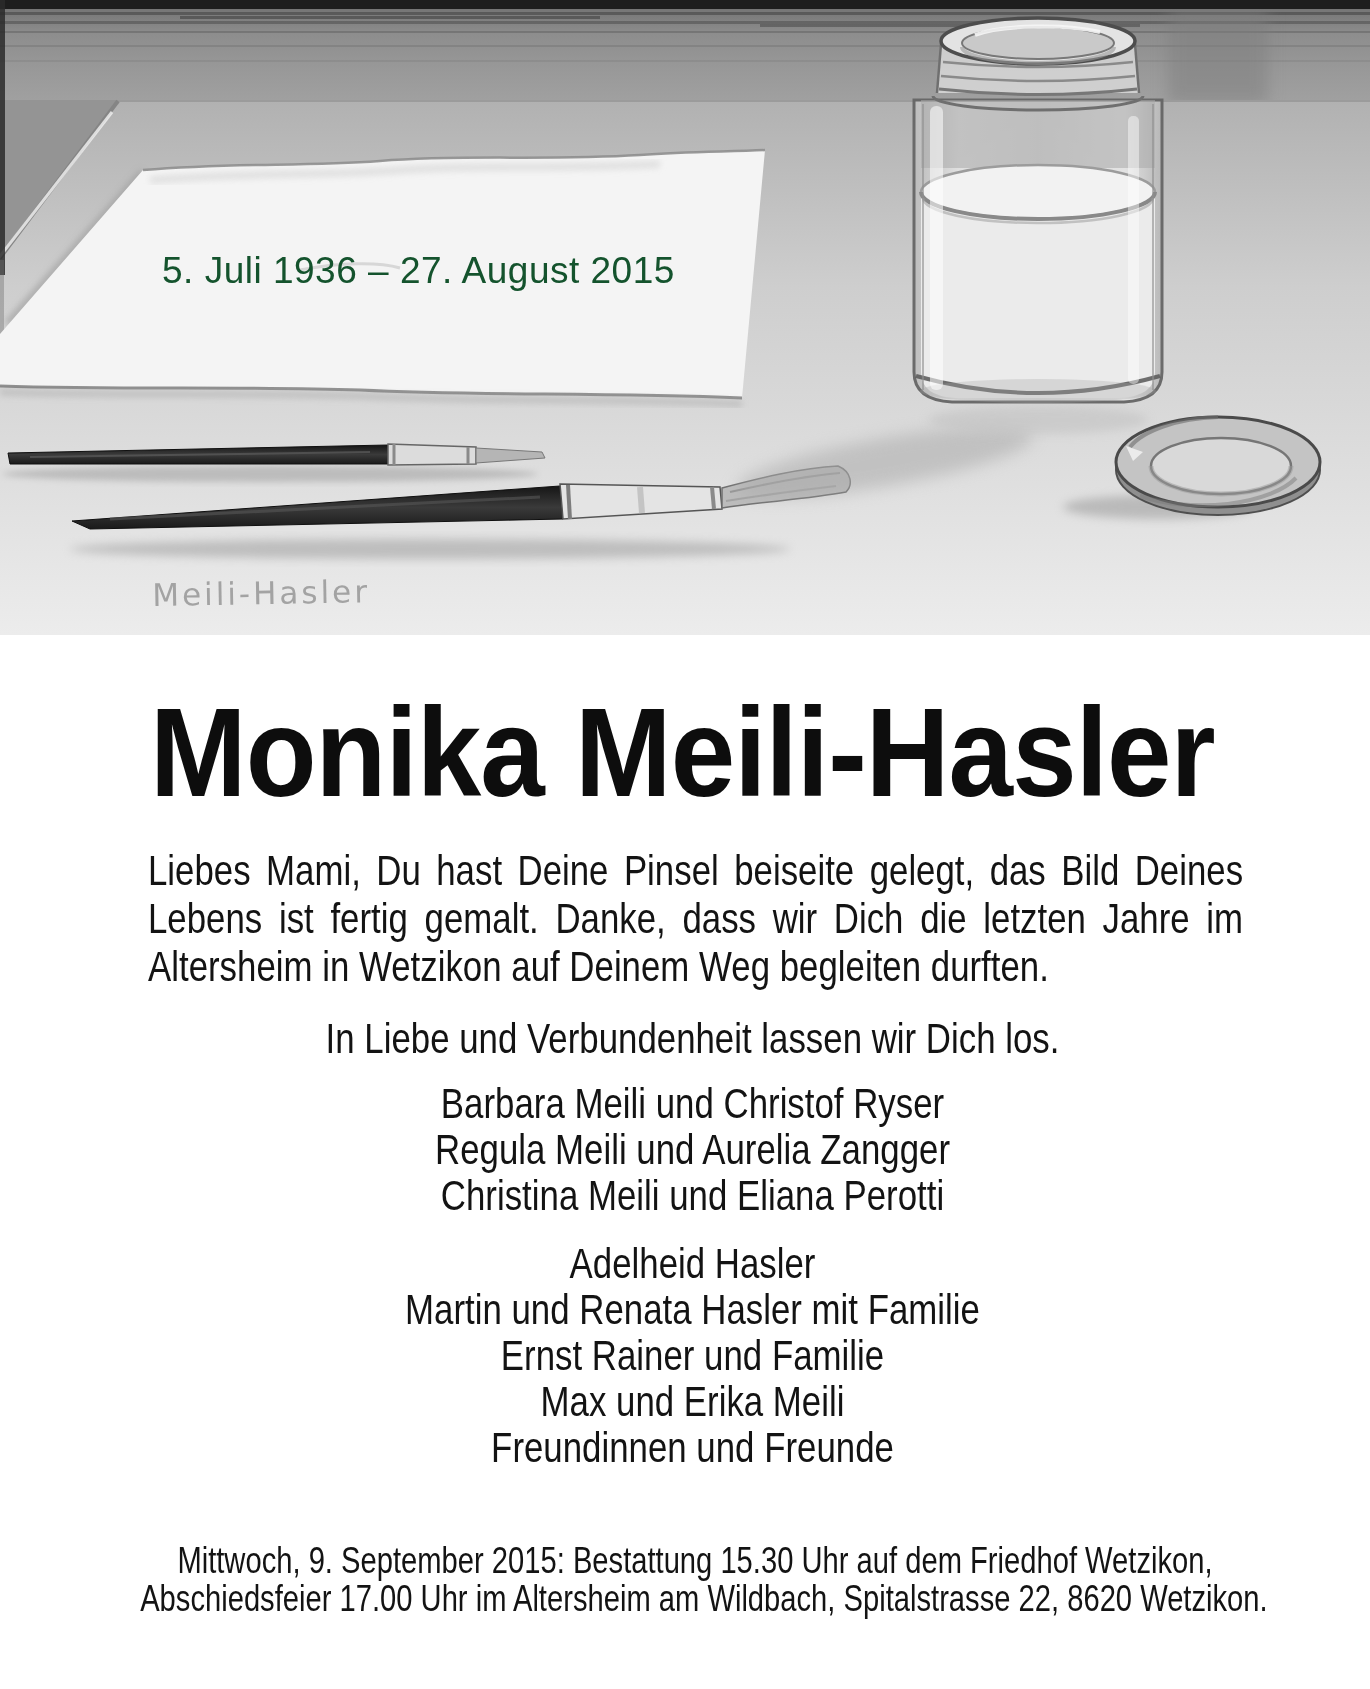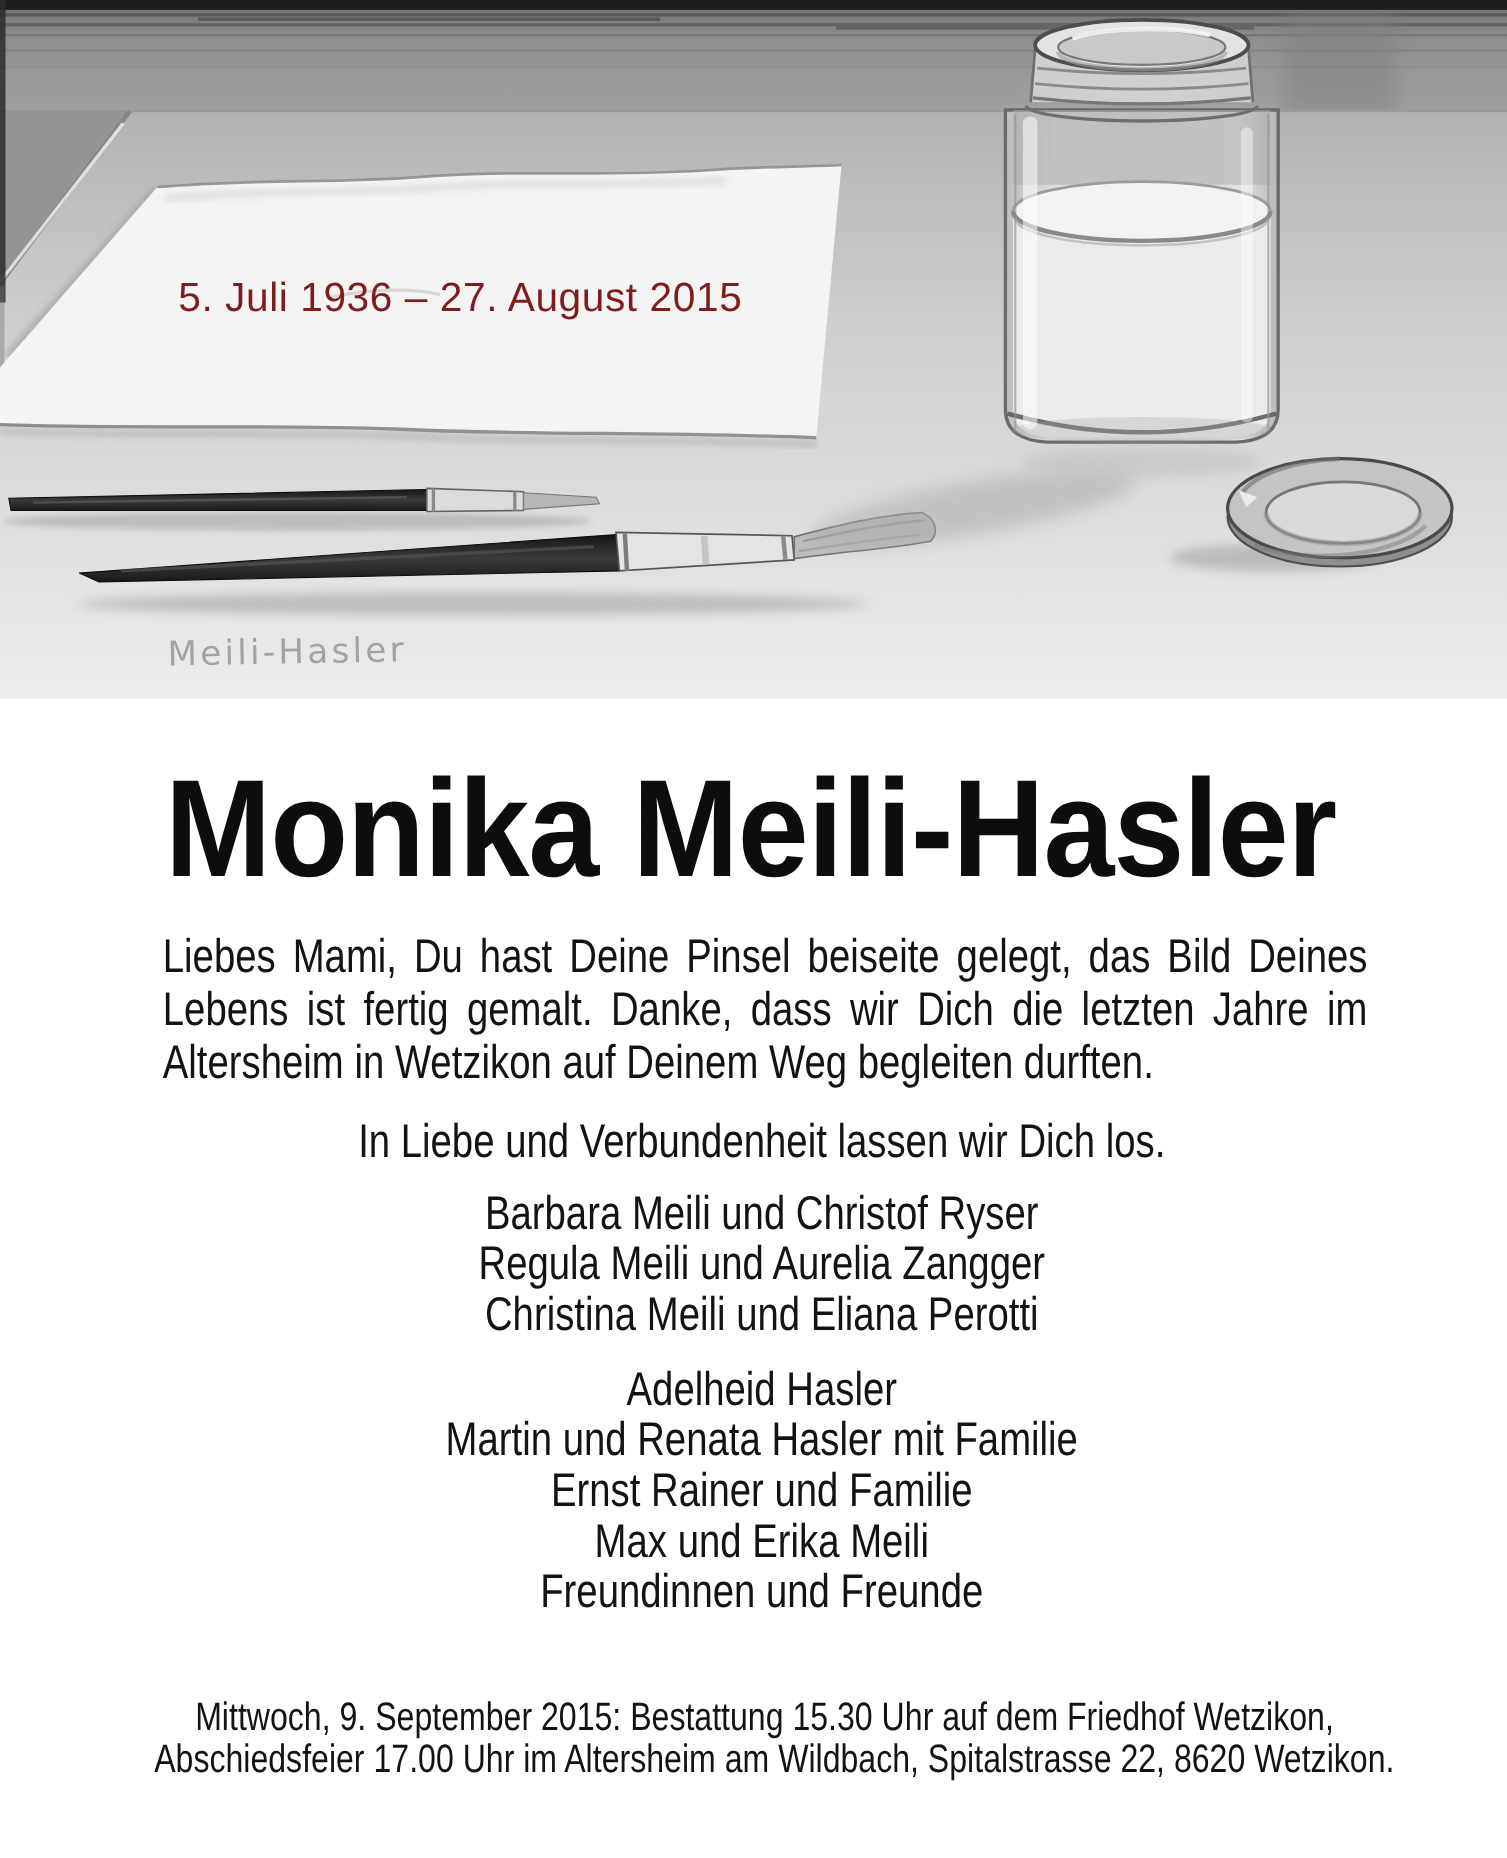--- a/index.html
+++ b/index.html
@@ -11,21 +11,21 @@
     font-family:"Liberation Sans", sans-serif;
     color:#111;
   }
   .abs{position:absolute;}
   .painting{left:0;top:0;width:1370px;height:635px;}
   .painting svg{display:block;}
 
   .life-dates{
     left:162px;top:252px;
     font-size:37px;line-height:1;
-    color:#7f1d1d;
+    color:#14532d;
     white-space:nowrap;
     letter-spacing:0.5px;
   }
   .artist-signature{
     left:152px;top:580px;
     font-size:31px;line-height:1;
     color:#a3a3a3;
     letter-spacing:3px;
     transform:rotate(-1deg);
     transform-origin:0 0;

